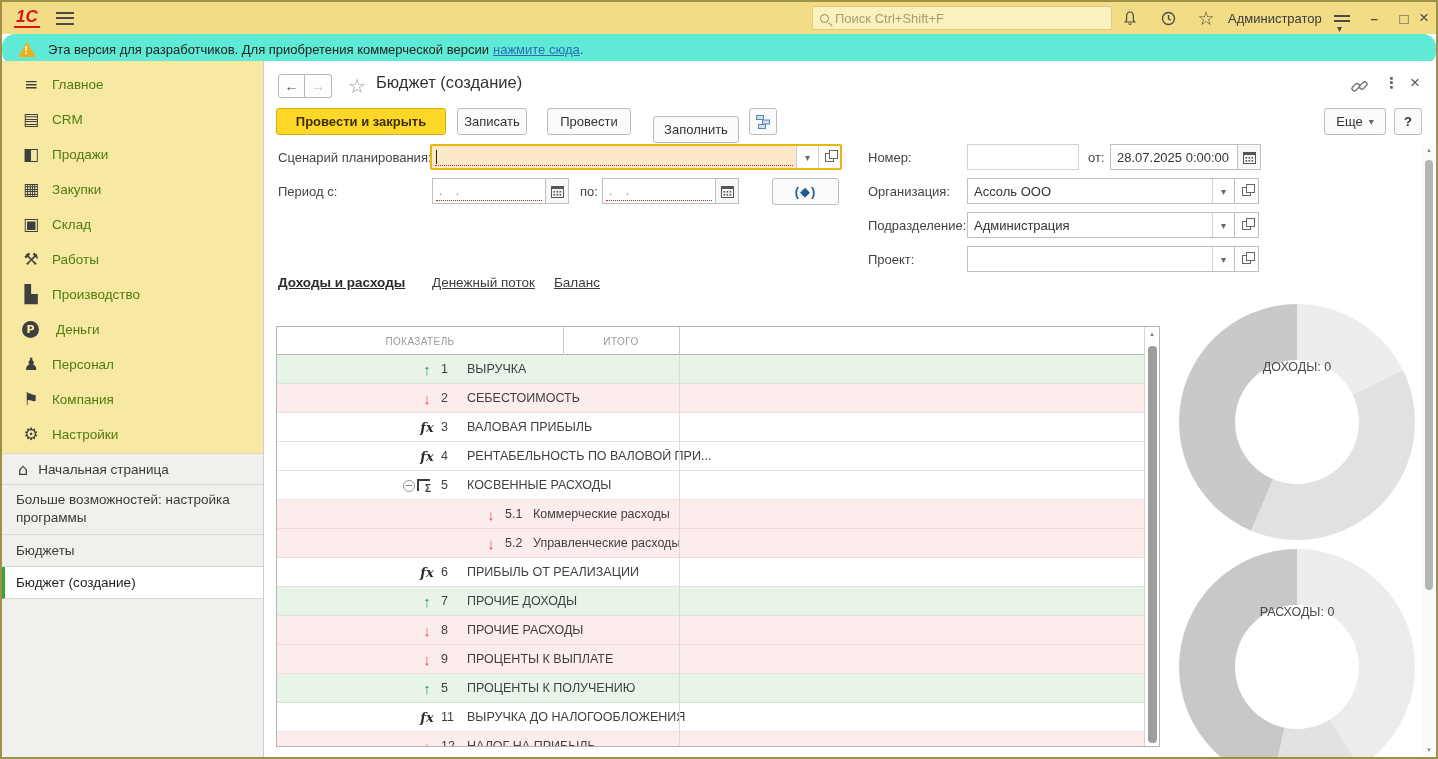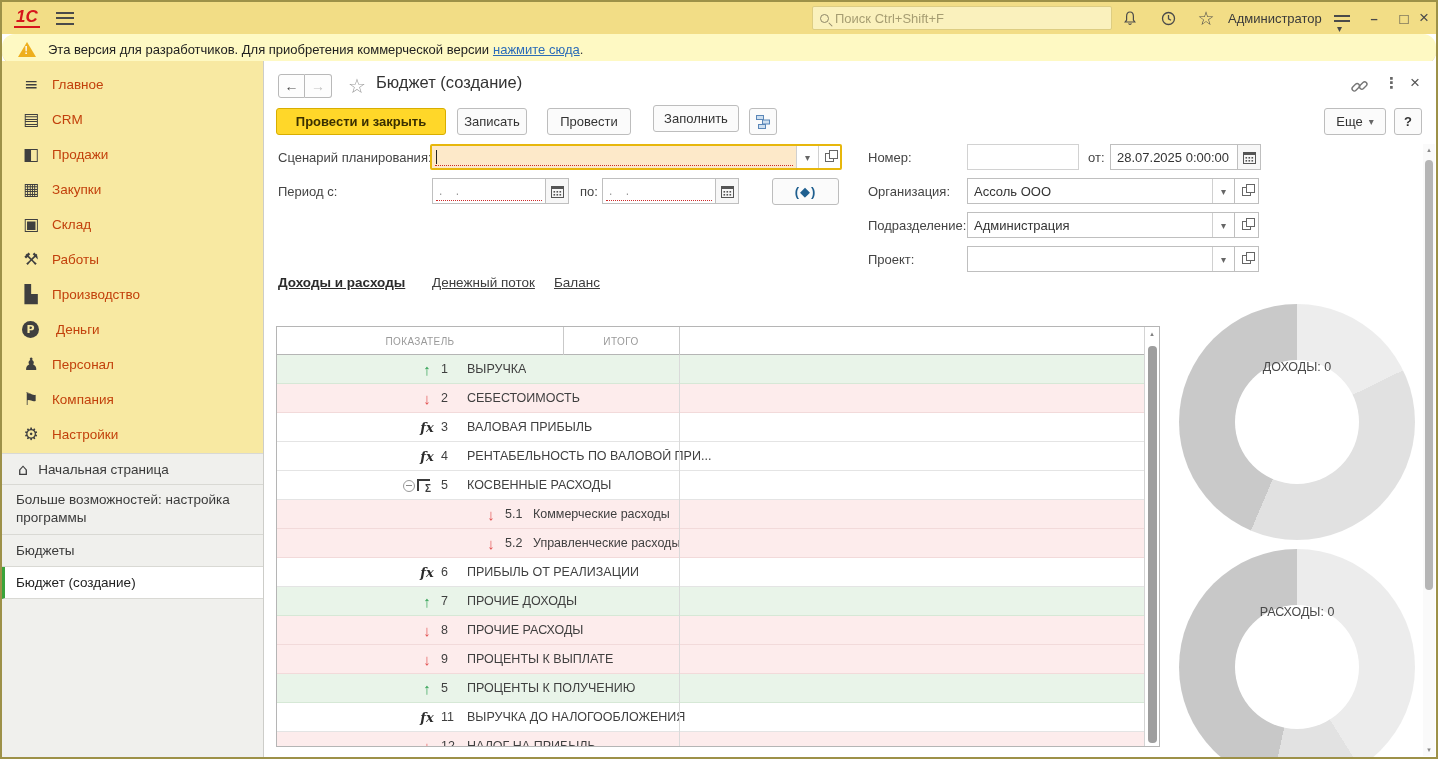--- a/index.html
+++ b/index.html
@@ -22,32 +22,32 @@
   .searchbox input{flex:1;margin-left:6px;border:none;background:transparent;outline:none;font:inherit;color:#555;}
   .searchbox input::placeholder{color:#a69d72;}
   .tb-ic{position:absolute;top:0;height:32px;display:flex;align-items:center;justify-content:center;width:28px;color:#4a4a4a;}
   .username{position:absolute;left:1226px;top:0;height:32px;display:flex;align-items:center;font-size:13px;color:#3a3a3a;}
   .menu-arrow{width:16px;height:7px;border-top:2px solid #4a4a4a;border-bottom:2px solid #4a4a4a;position:relative;}
   .menu-arrow::after{content:"\25BE";position:absolute;left:3px;top:6px;font-size:10px;color:#4a4a4a;}
   .win-min::before{content:"\2013";font-weight:bold;}
   .win-max::before{content:"\25A1";font-size:15px;}
   .win-close::before{content:"\00D7";font-size:17px;}
   
-  .warnbar{position:absolute;left:0;top:32px;width:100%;height:31px;background:#fef9c3;border-bottom:1px solid #e6daa4;display:flex;align-items:center;border-radius:13px;}
+  .warnbar{position:absolute;left:0;top:32px;width:100%;height:31px;background:#5eead4;border-bottom:1px solid #e6daa4;display:flex;align-items:center;border-radius:13px;}
   .warn-tri{width:0;height:0;border-left:9px solid transparent;border-right:9px solid transparent;border-bottom:15px solid #eeaf1d;margin-left:16px;position:relative;}
   .warn-tri::after{content:"!";position:absolute;left:-2.5px;top:3px;color:#fff;font-size:10px;font-weight:bold;}
   .warn-text{margin-left:12px;color:#222;}
   .warn-link{color:#2b6cb8;text-decoration:underline;margin-left:4px;}
   
   .sidebar{position:absolute;left:0;top:59px;width:262px;height:700px;background:#f0f0ed;border-right:1px solid #cdcdc9;}
   .side-yellow{position:absolute;left:0;top:0;width:100%;height:392px;background:#f8e9a2;padding-top:6px;}
   .side-item{height:35px;display:flex;align-items:center;}
   .side-ic{width:26px;margin-left:16px;text-align:center;font-family:"DejaVu Sans",sans-serif;font-size:17px;color:#3f3f3f;line-height:1;}
   .side-ic.coin{width:17px;height:17px;margin-left:20px;margin-right:9px;background:#3f3f3f;color:#f8e9a2;border-radius:50%;font-size:11px;font-weight:bold;display:flex;align-items:center;justify-content:center;}
-  .side-label{margin-left:8px;font-size:13.5px;color:#c2410c;}
+  .side-label{margin-left:8px;font-size:13.5px;color:#4d7c0f;}
   .side-foot{position:absolute;left:0;top:392px;width:100%;}
   .foot-item{background:#f0f0ed;border-bottom:1px solid #d9d9d4;display:flex;align-items:center;font-size:13.5px;color:#3a3a3a;}
   .foot-home{height:32px;border-top:1px solid #d9d9d4;}
   .foot-home .home-ic{font-family:"DejaVu Sans",sans-serif;font-size:16px;margin:0 10px 0 16px;color:#3f3f3f;}
   .foot-two{height:50px;padding:6px 14px;line-height:18px;align-items:flex-start;}
   .foot-plain{height:32px;padding-left:14px;}
   .foot-active{height:32px;padding-left:11px;background:#fff;border-left:3px solid #3aa33a;color:#222;}
   
   .content{position:absolute;left:262px;top:59px;width:1174px;height:698px;background:#fff;}
   .navgroup{position:absolute;left:14px;top:13px;display:flex;}
@@ -255,21 +255,21 @@
             <rect x="9" y="6.2" width="8.5" height="4.6" rx="2.3" transform="rotate(-45 13.25 8.5)"></rect>
           </g>
         </svg>
     </span>
     <span class="hdr-kebab"></span>
     <span class="hdr-close"></span>
 
     <div class="btn btn-primary" style="left:12px;top:47px;width:170px;">Провести и закрыть</div>
     <div class="btn" style="left:193px;top:47px;width:70px;">Записать</div>
     <div class="btn" style="left:283px;top:47px;width:84px;">Провести</div>
-    <div class="btn" style="left:389px;top:44px;width:86px;">Заполнить</div>
+    <div class="btn" style="left:389px;top:55px;width:86px;">Заполнить</div>
     <div class="btn" style="left:485px;top:47px;width:28px;padding:0;">
       <svg width="16" height="16" viewBox="0 0 16 16">
           <g stroke="#5b87b8" fill="#cfe0f0" stroke-width="1">
             <rect x="1.5" y="1.5" width="7" height="4"></rect>
             <rect x="7.5" y="6" width="7" height="4"></rect>
             <rect x="3.5" y="10.5" width="7" height="4"></rect>
           </g>
         </svg>
     </div>
     <div class="btn btn-more" style="left:1060px;top:47px;width:62px;">

